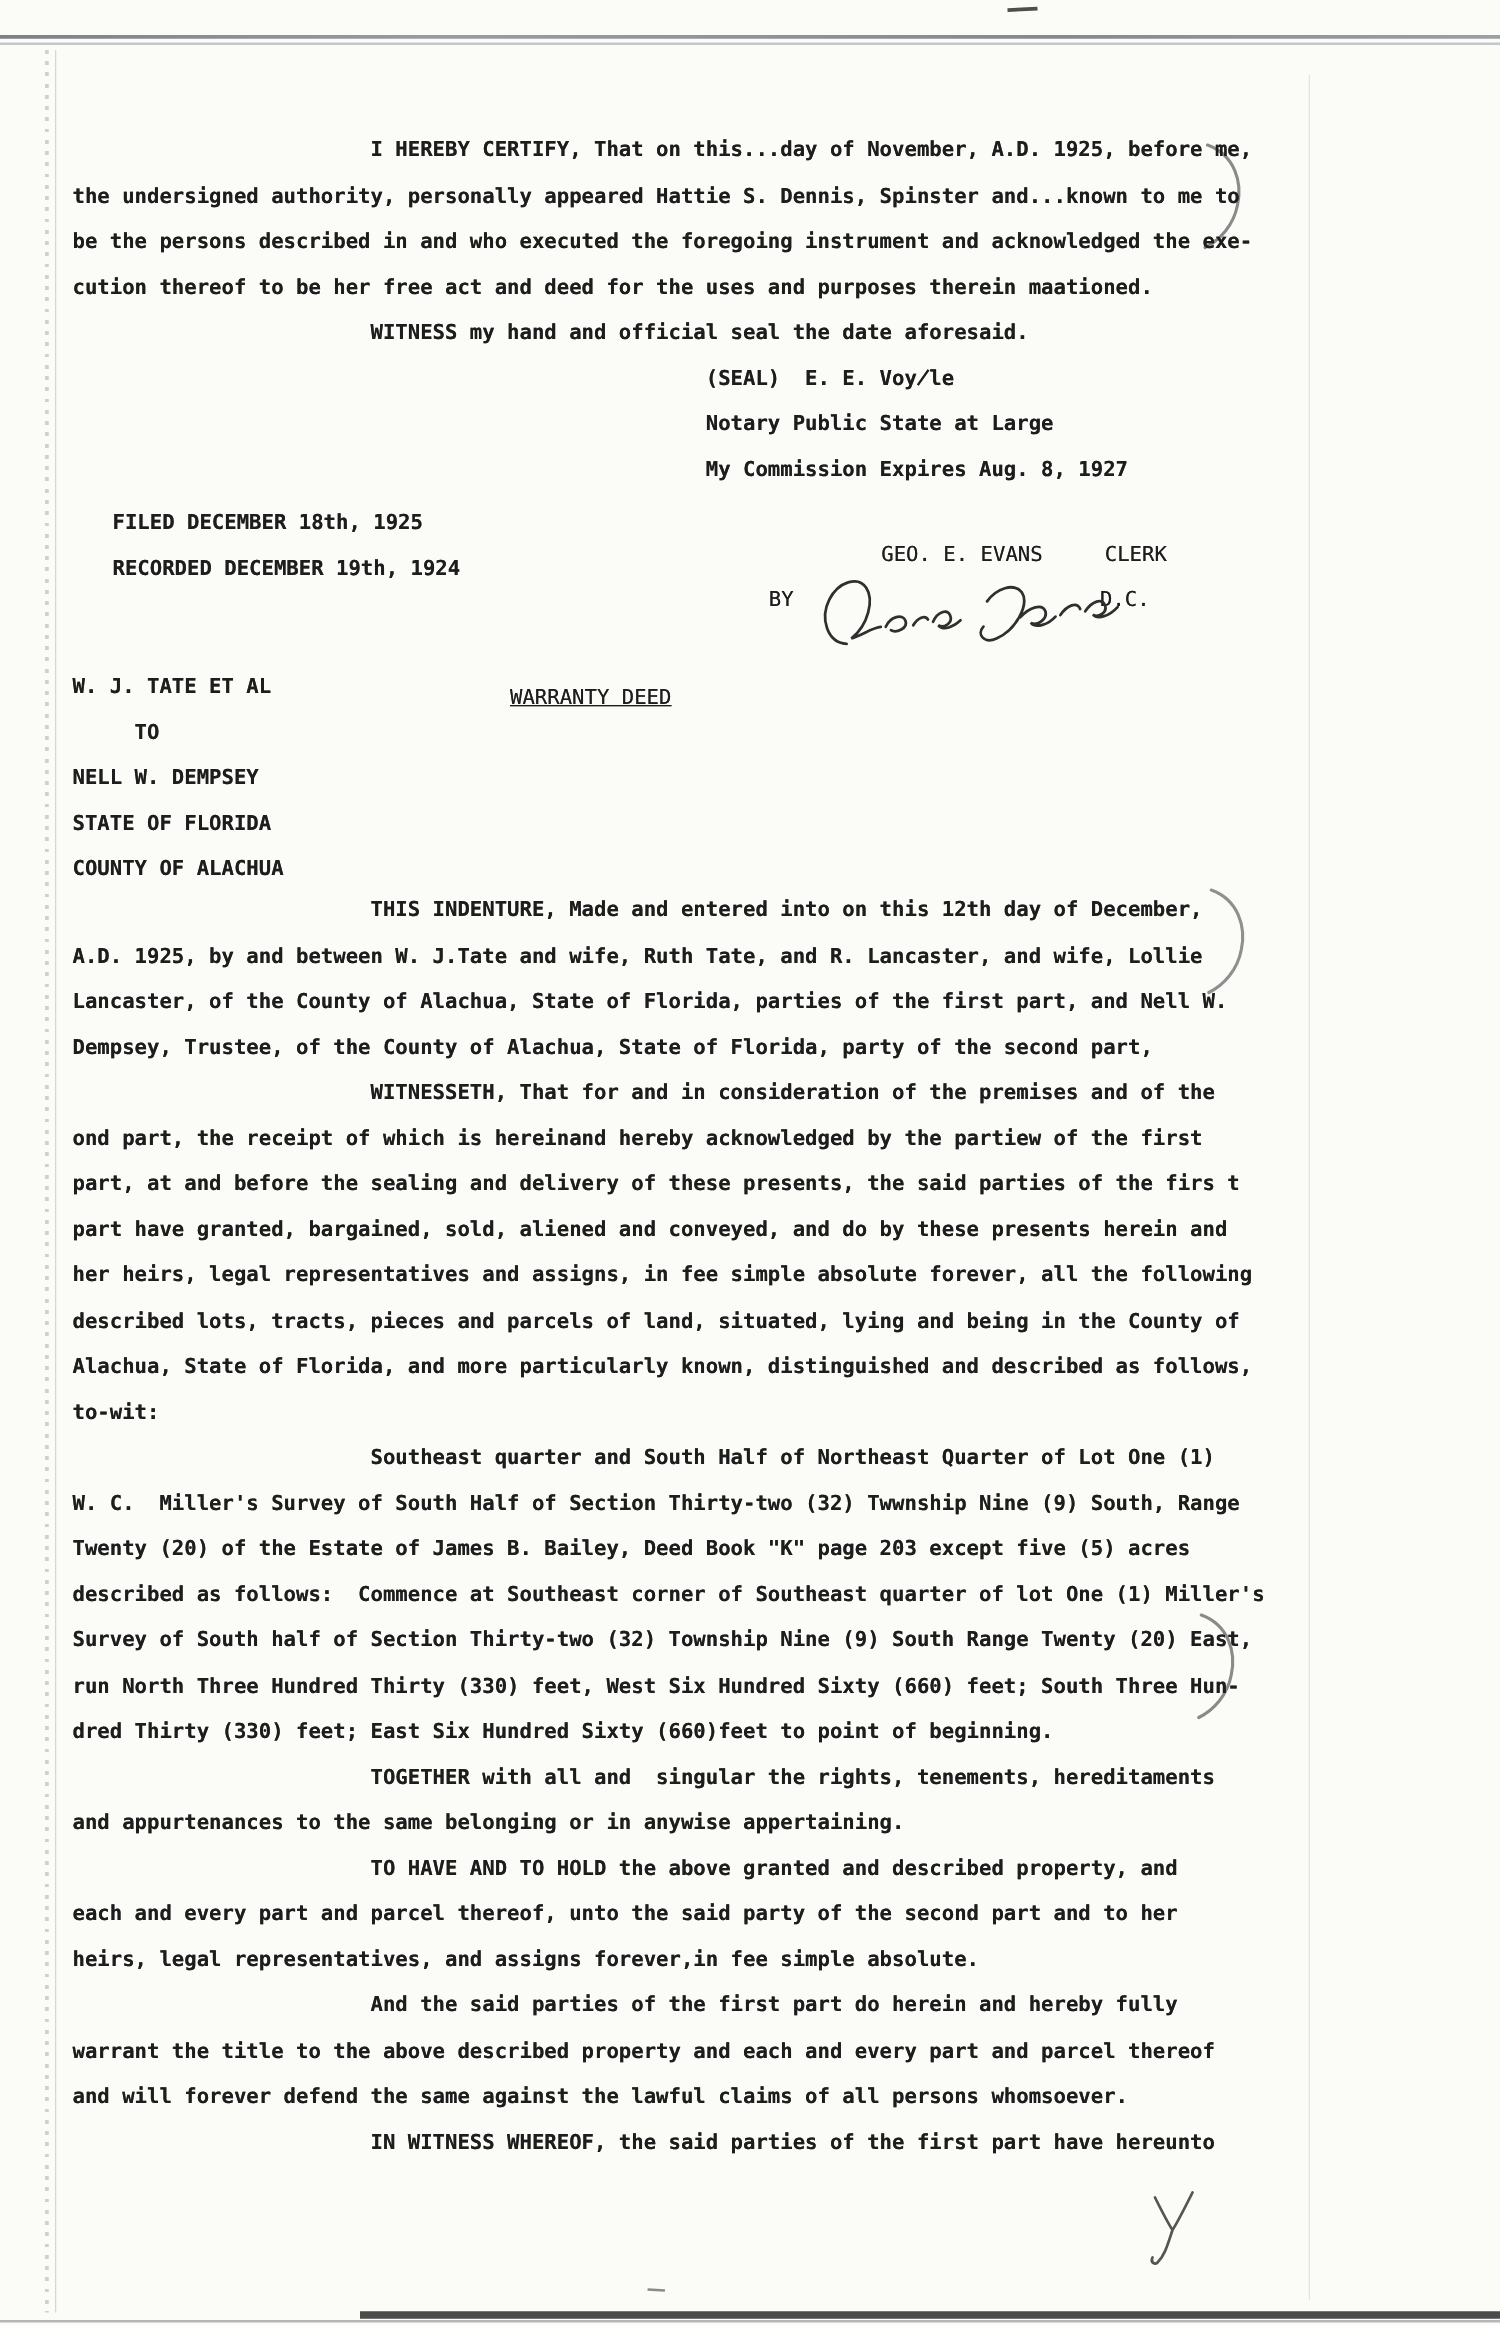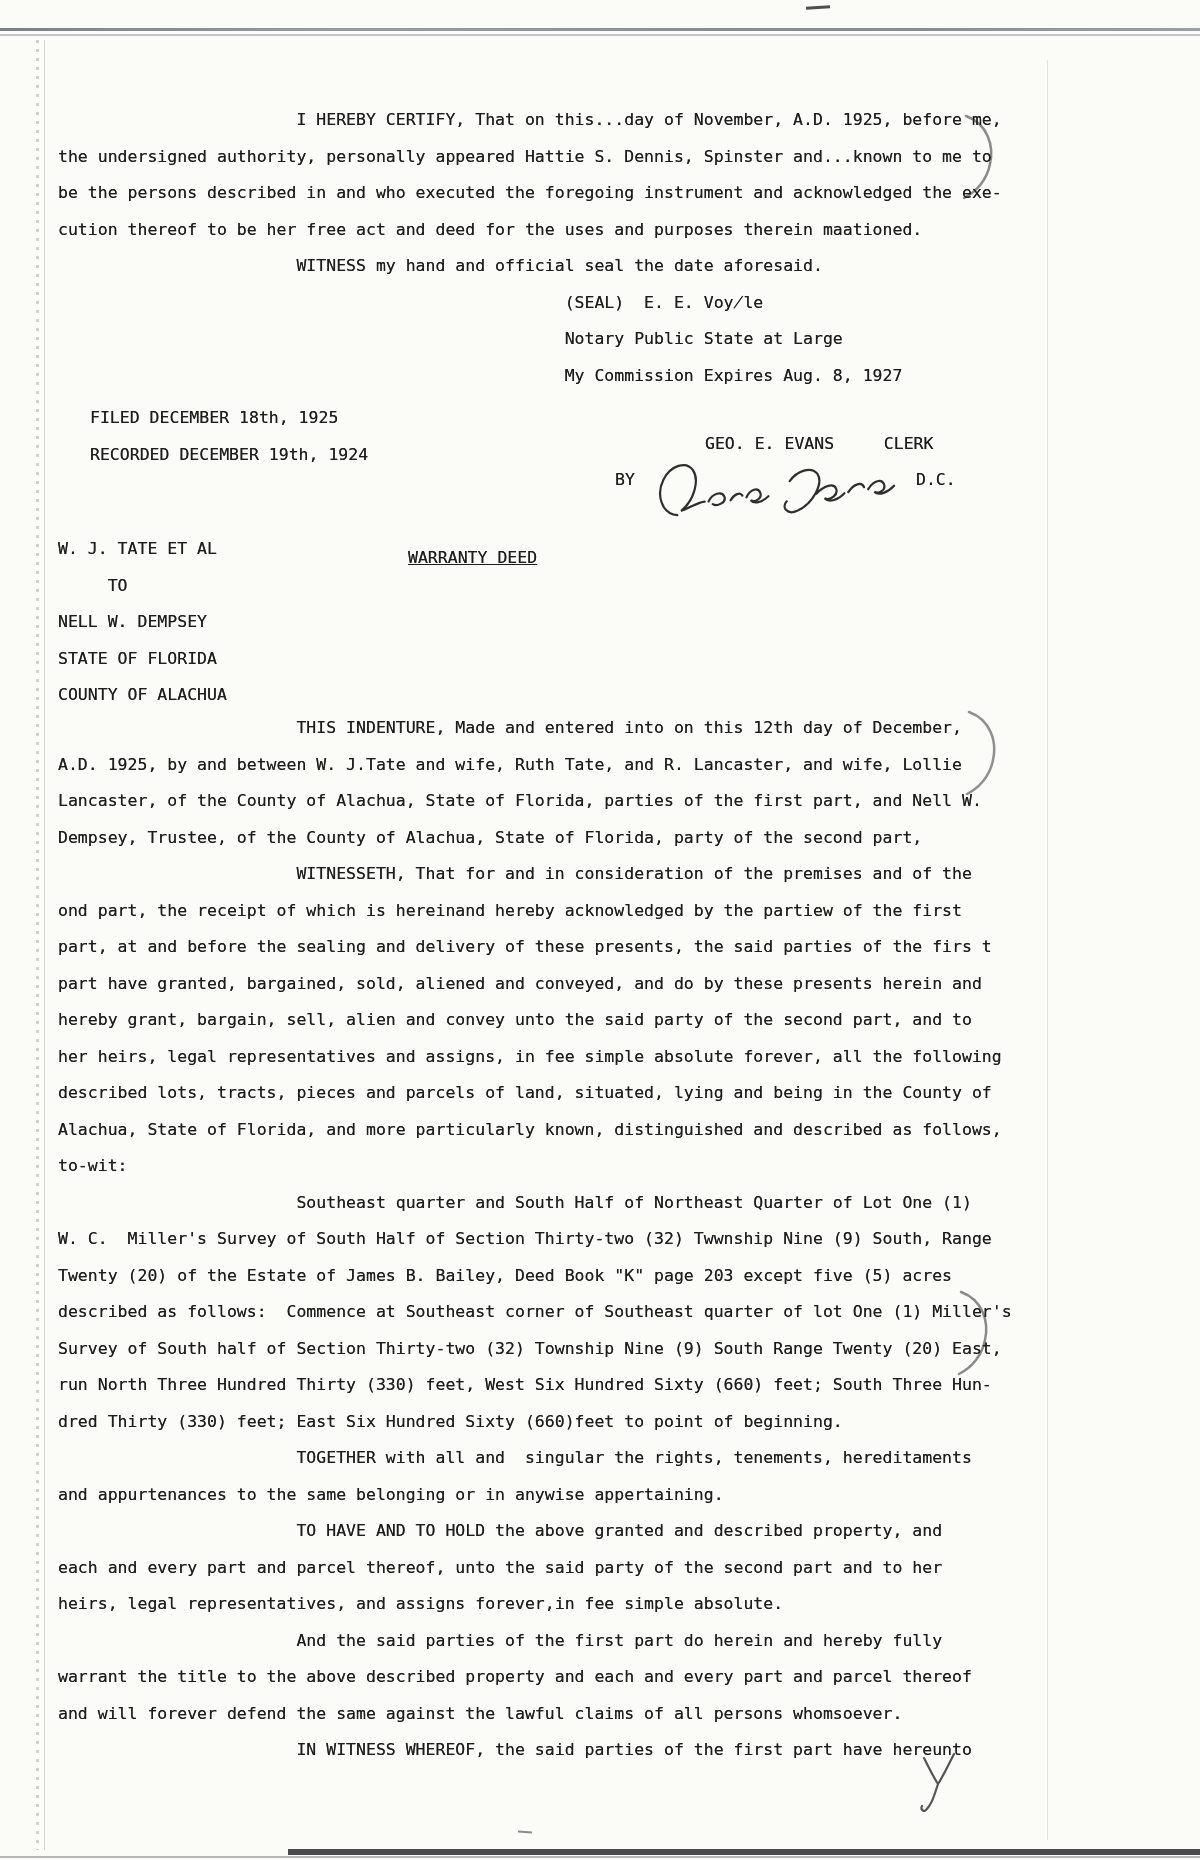--- a/index.html
+++ b/index.html
@@ -12,20 +12,21 @@
     font-size:16.5px;
     color:#1d1d1d;
     overflow:hidden;
   }
   .block { position:absolute; }
   .tline {
     white-space:pre;
     height:36.5px;
     line-height:36.5px;
     text-shadow:0 0 0.5px rgba(25,25,25,0.75);
+    font-weight:bold;
   }
   .inkspan {
     position:absolute;
     white-space:pre;
     line-height:20px;
     text-shadow:0 0 0.5px rgba(25,25,25,0.75);
     text-align:center;
   }
   
   .rule-dark { position:absolute; left:0; top:28px; width:1200px; height:3px;
@@ -89,21 +90,21 @@
       <div class="tline">                                                   My Commission Expires Aug. 8, 1927</div>
     </div>
 
   <div class="block" style="left:58px; top:400px;margin-left:32px;">
       <div class="tline">FILED DECEMBER 18th, 1925</div>
       <div class="tline">RECORDED DECEMBER 19th, 1924</div>
     </div>
 
   <div class="block inkspan" style="left:705px; top:434px; white-space:pre;">GEO. E. EVANS     CLERK</div>
   <div class="block inkspan" style="left:615px; top:470px;">BY</div>
-  <div class="block inkspan" style="left:916px; top:470px;">D.C.</div>
+  <div class="block inkspan" style="left:880px; top:470px;">D.C.</div>
   <div class="block" style="left:648px; top:448px;">
     <svg width="250" height="80" viewBox="0 0 250 80" style="transform:rotate(-3deg);">
       <g stroke="#2f2f2f" stroke-width="2.2" fill="none" stroke-linecap="round">
         <path d="M28,62 C12,60 8,40 16,26 C24,12 40,8 46,18 C52,28 46,48 32,58 C40,56 50,50 56,50"></path>
         <path d="M60,50 C64,42 74,40 76,46 C78,52 68,56 64,53 M82,50 C86,44 92,42 94,46 M98,48 C102,40 110,38 112,44 C114,50 106,54 102,51 C106,56 114,53 120,48"></path>
         <path d="M142,34 C150,24 164,20 170,28 C176,38 164,58 148,64 C138,68 132,60 138,54 M168,48 C176,40 186,38 188,44 C190,50 182,56 176,53 C180,58 190,55 196,49 M200,48 C206,40 214,38 216,44 M220,46 C226,38 234,36 236,42 C238,48 230,52 226,49 C230,54 240,50 246,44"></path>
       </g>
     </svg>
   </div>
 
@@ -119,21 +120,20 @@
 
   <div class="block" style="left:58px; top:710px;">
       <div class="tline">                        THIS INDENTURE, Made and entered into on this 12th day of December,</div>
       <div class="tline">A.D. 1925, by and between W. J.Tate and wife, Ruth Tate, and R. Lancaster, and wife, Lollie</div>
       <div class="tline">Lancaster, of the County of Alachua, State of Florida, parties of the first part, and Nell W.</div>
       <div class="tline">Dempsey, Trustee, of the County of Alachua, State of Florida, party of the second part,</div>
       <div class="tline">                        WITNESSETH, That for and in consideration of the premises and of the</div>
       <div class="tline">ond part, the receipt of which is hereinand hereby acknowledged by the partiew of the first</div>
       <div class="tline">part, at and before the sealing and delivery of these presents, the said parties of the firs t</div>
       <div class="tline">part have granted, bargained, sold, aliened and conveyed, and do by these presents herein and</div>
-      <div class="tline">hereby grant, bargain, sell, alien and convey unto the said party of the second part, and to</div>
       <div class="tline">her heirs, legal representatives and assigns, in fee simple absolute forever, all the following</div>
       <div class="tline">described lots, tracts, pieces and parcels of land, situated, lying and being in the County of</div>
       <div class="tline">Alachua, State of Florida, and more particularly known, distinguished and described as follows,</div>
       <div class="tline">to-wit:</div>
       <div class="tline">                        Southeast quarter and South Half of Northeast Quarter of Lot One (1)</div>
       <div class="tline">W. C.  Miller's Survey of South Half of Section Thirty-two (32) Twwnship Nine (9) South, Range</div>
       <div class="tline">Twenty (20) of the Estate of James B. Bailey, Deed Book "K" page 203 except five (5) acres</div>
       <div class="tline">described as follows:  Commence at Southeast corner of Southeast quarter of lot One (1) Miller's</div>
       <div class="tline">Survey of South half of Section Thirty-two (32) Township Nine (9) South Range Twenty (20) East,</div>
       <div class="tline">run North Three Hundred Thirty (330) feet, West Six Hundred Sixty (660) feet; South Three Hun-</div>

